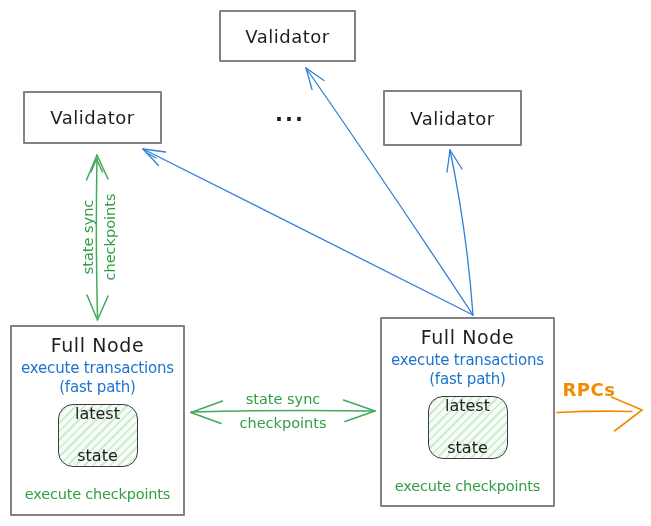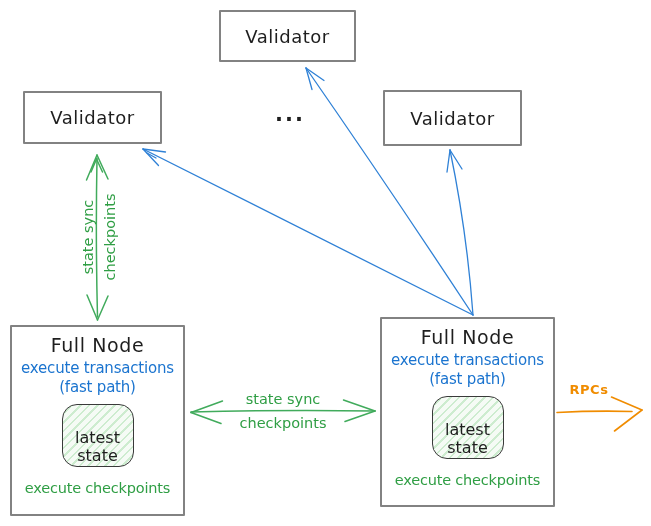--- a/index.html
+++ b/index.html
@@ -22,30 +22,30 @@
   .g-line{stroke:var(--green-arrow);fill:none;stroke-width:1.5;stroke-linecap:round;}
   .b-line{stroke:var(--blue-arrow);fill:none;stroke-width:1.3;stroke-linecap:round;}
   .o-line{stroke:var(--orange);fill:none;stroke-width:1.6;stroke-linecap:round;}
 
   .box{position:absolute;background:#ffffff;border:2px solid var(--box-border);border-radius:1px;}
   .validator{display:flex;align-items:center;justify-content:center;
              font-size:18px;letter-spacing:0.5px;color:var(--black);}
   .fullnode{display:flex;flex-direction:column;align-items:center;text-align:center;}
   .fn-title{margin-top:7px;font-size:19px;letter-spacing:0.6px;color:var(--black);}
   .fn-exec{margin-top:3px;font-size:15px;line-height:1.25;letter-spacing:-0.2px;color:var(--blue);}
-  .state-box{margin-top:7px;width:72px;height:63px;border:1.6px solid var(--state-border);
-             border-radius:15px;display:flex;flex-direction:column;align-items:center;justify-content:flex-end;
+  .state-box{margin-top:7px;width:80px;height:63px;border:1.6px solid var(--state-border);
+             border-radius:15px;display:flex;flex-direction:column;align-items:center;justify-content:space-between;
              font-size:16px;line-height:1.15;color:var(--black);
              background:repeating-linear-gradient(135deg,var(--state-hatch) 0 1.6px,transparent 1.6px 6px) var(--state-fill);}
-  .fn-footer{margin-top:13px;font-size:14.5px;letter-spacing:-0.2px;color:var(--green);}
+  .fn-footer{margin-top:19px;font-size:14.5px;letter-spacing:-0.2px;color:var(--green);}
 
   .lbl{position:absolute;white-space:nowrap;transform:translate(-50%,-50%);}
   .lbl-green{color:var(--green);font-size:14.5px;}
   .lbl-blue{color:var(--blue);font-size:15px;}
-  .lbl-orange{color:var(--orange);font-size:13px;font-weight:bold;letter-spacing:0.5px;}
+  .lbl-orange{color:var(--orange);font-size:18px;font-weight:bold;letter-spacing:0.5px;}
   .lbl-vert{transform:translate(-50%,-50%) rotate(-90deg);}
   .ellipsis{position:absolute;transform:translate(-50%,-50%);
             font-size:21px;font-weight:bold;letter-spacing:2px;color:var(--black);}
 </style>
 </head>
 <body>
 
 <div class="canvas">
 
   <svg class="arrows" width="651" height="526" viewBox="0 0 651 526">

